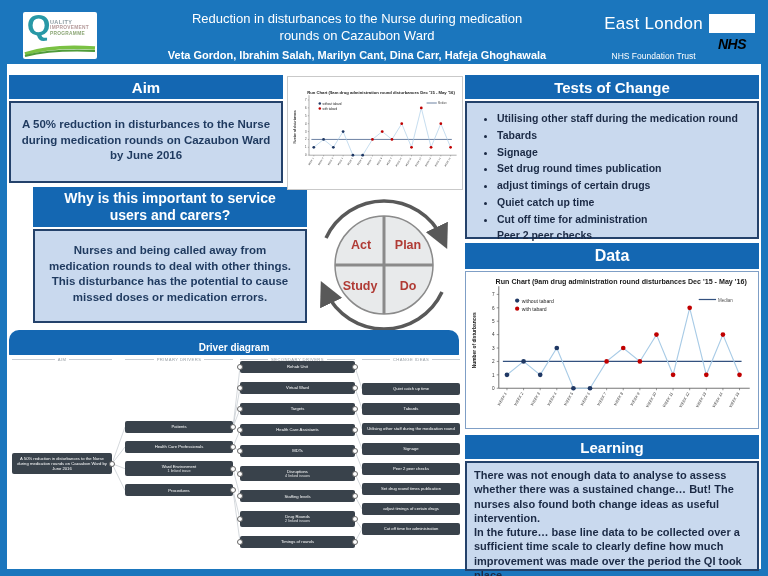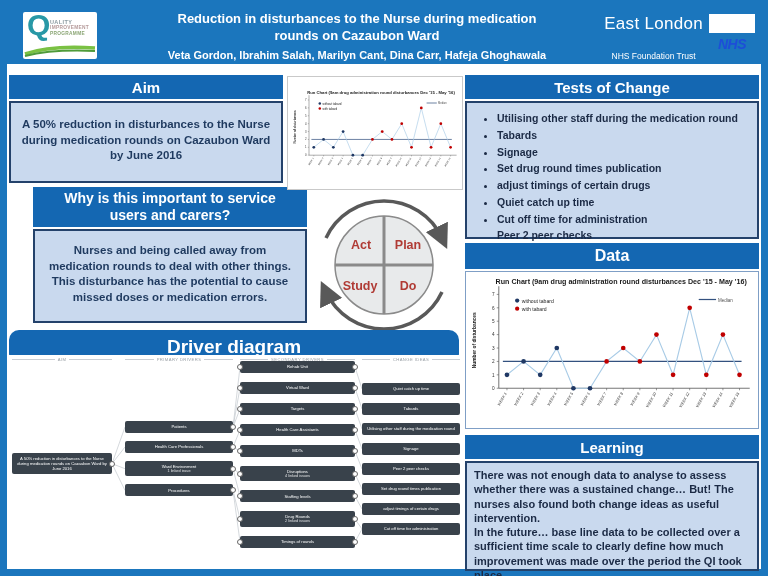--- a/index.html
+++ b/index.html
@@ -10,28 +10,28 @@
   .band{position:absolute;left:0;top:0;width:754px;height:57px;background:#1b76bd;}
   .qi-logo{position:absolute;left:16px;top:5px;width:74px;height:47px;background:#fff;
     border-radius:2px;overflow:hidden;}
   .qi-q{position:absolute;left:4px;top:-4px;font-size:30px;font-weight:bold;color:#2898a6;}
   .qi-words{position:absolute;left:27px;top:7px;line-height:1.15;}
   .qi-w1{display:block;font-size:5.5px;font-weight:bold;color:#8b9aa0;letter-spacing:.4px;}
   .qi-w2{display:block;font-size:4.8px;font-weight:bold;color:#b59a9a;letter-spacing:.3px;}
   .qi-w3{display:block;font-size:4.8px;font-weight:bold;color:#8aa573;letter-spacing:.3px;}
   .qi-swoosh{position:absolute;left:0;bottom:2px;}
   .title-wrap{position:absolute;left:110px;top:4px;width:480px;text-align:center;color:#fff;}
-  .t1{font-size:13px;font-weight:bold;line-height:1.3;}
+  .t1{font-size:13px;font-weight:normal;line-height:1.3;}
   .authors{font-size:11px;font-weight:bold;margin-top:4px;}
   .trust{position:absolute;right:6px;top:7px;display:flex;align-items:flex-start;gap:6px;color:#fff;}
   .trust-text{text-align:center;}
   .trust-name{font-size:17px;letter-spacing:.3px;}
   .trust-sub{font-size:8.5px;margin-top:17px;}
   .nhs-box{width:46px;height:19px;background:#fff;display:flex;align-items:center;justify-content:center;}
-  .nhs-box span{font-size:14px;font-weight:bold;font-style:italic;color:#1d4ed8;letter-spacing:-.5px;margin-top:41px;}
+  .nhs-box span{font-size:14px;font-weight:bold;font-style:italic;color:#000000;letter-spacing:-.5px;margin-top:41px;}
   
   .section{position:absolute;}
   .sec-head{background:#1467b2;color:#fff;font-weight:bold;text-align:center;
     display:flex;align-items:center;justify-content:center;font-size:14px;}
   .sec-body{background:#c9d9ee;border:2px solid #24426b;box-sizing:border-box;color:#1f3a5f;}
   #sec-aim{left:2px;top:68px;width:274px;}
   #sec-aim .sec-head{height:24px;font-size:15px;}
   #sec-aim .sec-body{height:82px;margin-top:2px;text-align:center;font-size:11.5px;font-weight:bold;
     padding:14px 10px 0 10px;line-height:1.35;}
   #sec-why{left:2px;top:180px;width:274px;margin-left:24px;}
@@ -46,21 +46,21 @@
   .tests-cont{margin-left:30px;line-height:1.5;}
   #sec-data{left:458px;top:236px;width:294px;}
   #sec-data .sec-head{height:26px;font-size:16px;}
   #sec-data .sec-body{height:158px;margin-top:2px;background:#fff;border:1px solid #7f9fc6;
     padding:2px 2px;}
   #sec-learning{left:458px;top:428px;width:294px;}
   #sec-learning .sec-head{height:24px;font-size:15px;}
   #sec-learning .sec-body{height:110px;margin-top:2px;font-size:11px;font-weight:bold;
     color:#1b2a45;padding:5px 7px;line-height:1.3;}
   #sec-driver{left:2px;top:323px;width:450px;}
-  #sec-driver .sec-head{height:34px;font-size:19px;border-radius:10px;}
+  #sec-driver .sec-head{height:34px;font-size:10px;border-radius:10px;}
   
   .chart-panel{position:absolute;left:280px;top:69px;width:174px;height:112px;background:#fff;
     border:1px solid #c9c9c9;display:flex;align-items:center;justify-content:center;}
   
   #pdsa{position:absolute;left:292px;top:180px;width:170px;height:150px;}
   
   #driver-canvas{position:absolute;left:2px;top:348px;width:450px;height:214px;background:#fff;}
   #driver-lines{position:absolute;left:0;top:0;z-index:0;}
   .dcol{position:absolute;display:flex;flex-direction:column;z-index:1;}
   #col-aim{left:3px;top:98px;width:100px;}

